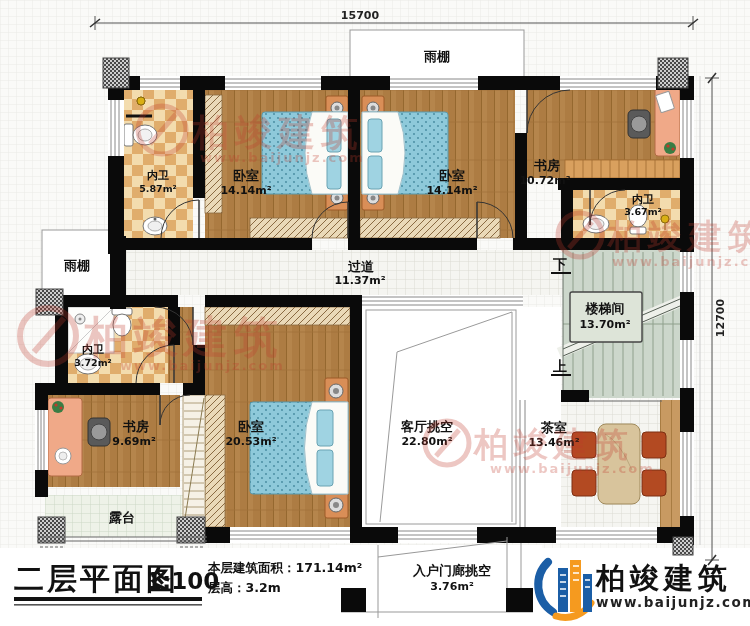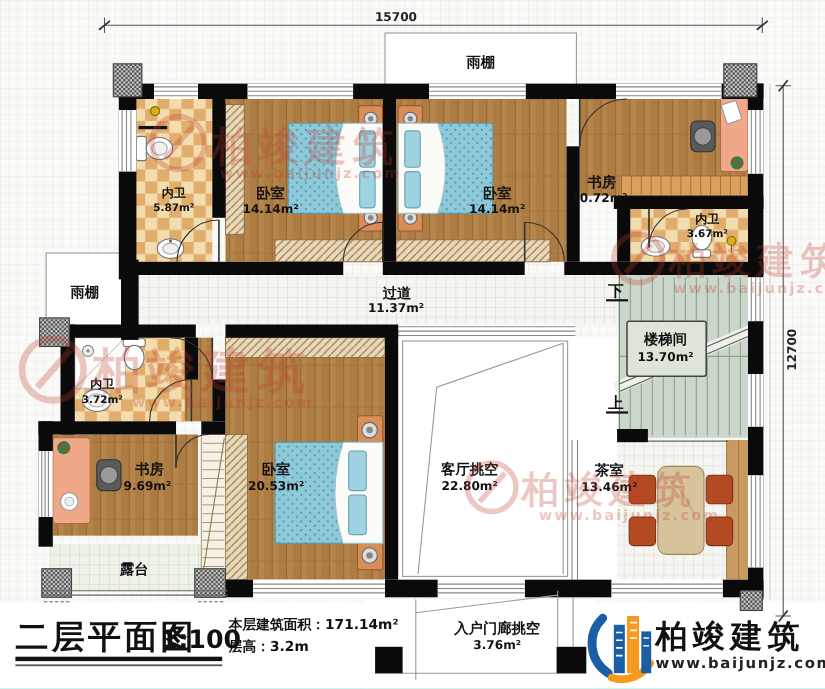--- a/index.html
+++ b/index.html
@@ -1,16 +1,16 @@
 <!DOCTYPE html>
 <html><head>
 <meta charset="utf-8">
 <style>
   html,body{margin:0;padding:0;background:#fff;}
-  #stage{width:750px;height:626px;position:relative;background:#5eead4;overflow:hidden;
+  #stage{width:750px;height:626px;position:relative;background:#a21caf;overflow:hidden;
          font-family:"DejaVu Sans",sans-serif;}
   svg text{font-family:"DejaVu Sans",sans-serif;}
   .rname{font-size:13px;font-weight:bold;fill:#111;text-anchor:middle;}
   .rarea{font-size:11px;font-weight:bold;fill:#111;text-anchor:middle;}
   .rname-xs{font-size:11px;font-weight:bold;fill:#111;text-anchor:middle;}
   .rarea-xs{font-size:9.5px;font-weight:bold;fill:#111;text-anchor:middle;}
   .dimtxt{font-size:11px;font-weight:bold;fill:#222;text-anchor:middle;}
   .updown{font-size:14px;font-weight:bold;fill:#111;}
   .wm{opacity:0.28;}
   .wmtext{font-size:40px;font-weight:bold;fill:#c0392b;letter-spacing:6px;}

